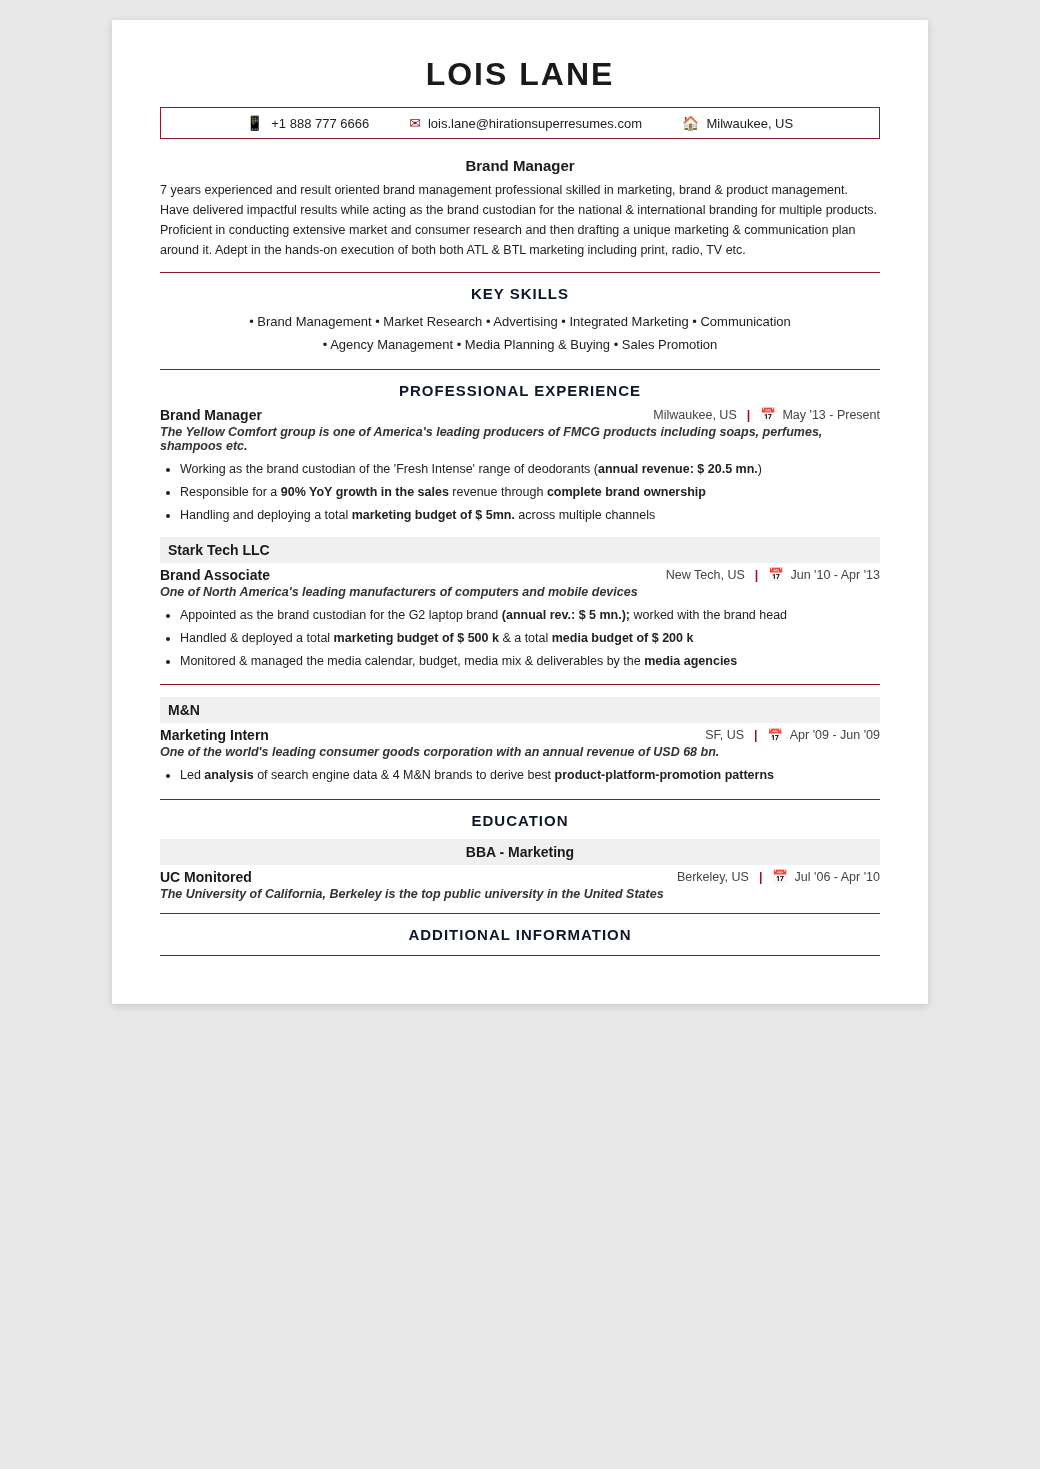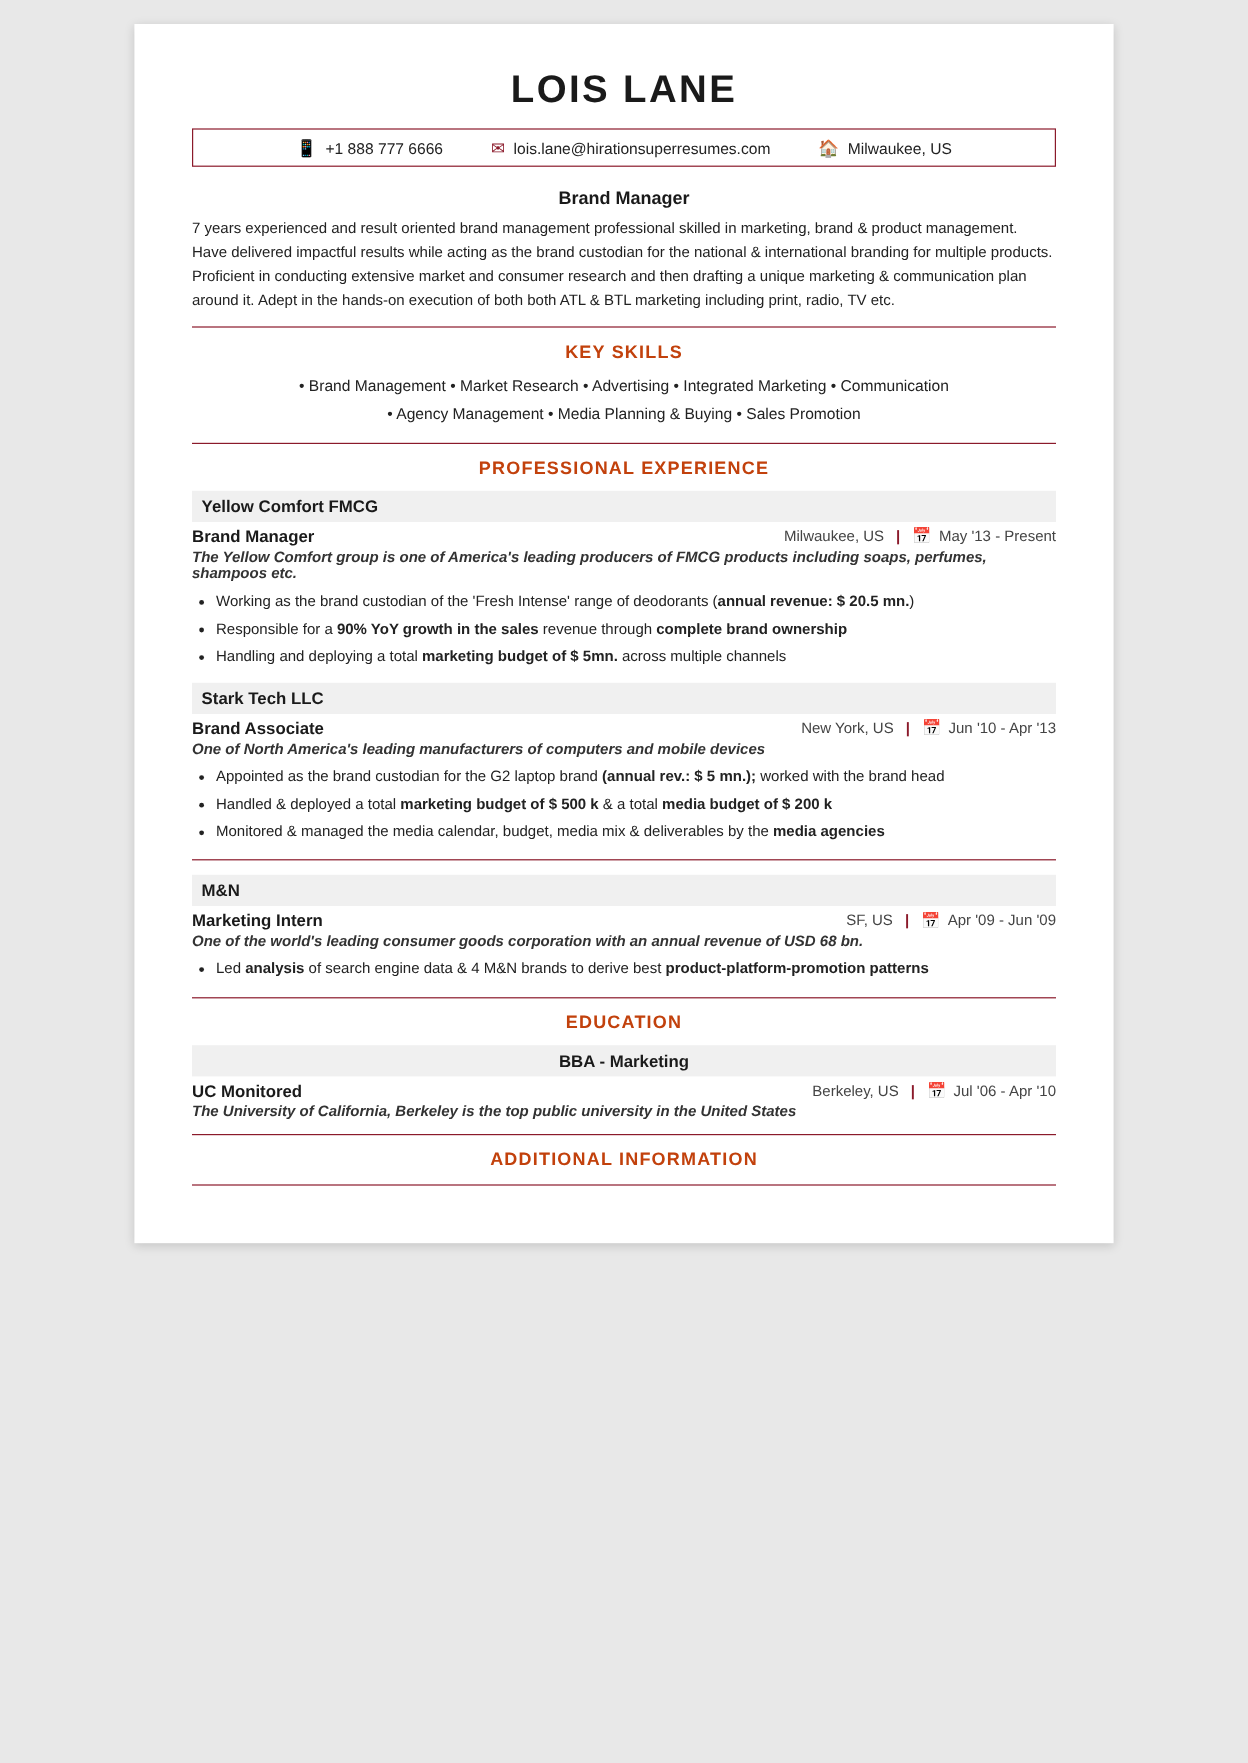--- a/index.html
+++ b/index.html
@@ -41,21 +41,21 @@
       color: #222;
     }
     .contact-icon {
       color: #8b1a2b;
       font-size: 14px;
     }
     .section-title {
       text-align: center;
       font-size: 15px;
       font-weight: 700;
-      color: #c2410c;
+      color: #0f172a;
       letter-spacing: 1px;
       margin-bottom: 8px;
       margin-top: 4px;
     }
     .summary-title {
       text-align: center;
       font-size: 15px;
       font-weight: 700;
       color: #1a1a1a;
       margin-bottom: 6px;
@@ -173,23 +173,20 @@
   <div class="section-title">KEY SKILLS</div>
   <div class="skills-container">
     <div>• Brand Management • Market Research • Advertising • Integrated Marketing • Communication</div>
     <div>• Agency Management • Media Planning &amp; Buying • Sales Promotion</div>
   </div>
 
   <hr class="divider">
 
   <div class="section-title">PROFESSIONAL EXPERIENCE</div>
 
-  <div class="exp-company-bar">
-    <span>Yellow Comfort FMCG</span>
-  </div>
   <div class="exp-role-row">
     <div class="exp-role">Brand Manager</div>
     <div class="exp-location-date">
       <span>Milwaukee, US</span>
       <span class="pipe">|</span>
       <span class="cal-icon">📅</span>
       <span>May '13 - Present</span>
     </div>
   </div>
   <div class="exp-desc-italic">The Yellow Comfort group is one of America's leading producers of FMCG products including soaps, perfumes, shampoos etc.</div>
@@ -198,21 +195,21 @@
     <li>Responsible for a <b>90% YoY growth in the sales</b> revenue through <b>complete brand ownership</b></li>
     <li>Handling and deploying a total <b>marketing budget of $ 5mn.</b> across multiple channels</li>
   </ul>
 
   <div class="exp-company-bar">
     <span>Stark Tech LLC</span>
   </div>
   <div class="exp-role-row">
     <div class="exp-role">Brand Associate</div>
     <div class="exp-location-date">
-      <span>New York, US</span>
+      <span>New Tech, US</span>
       <span class="pipe">|</span>
       <span class="cal-icon">📅</span>
       <span>Jun '10 - Apr '13</span>
     </div>
   </div>
   <div class="exp-desc-italic">One of North America's leading manufacturers of computers and mobile devices</div>
   <ul class="bullet-list">
     <li>Appointed as the brand custodian for the G2 laptop brand <b>(annual rev.: $ 5 mn.);</b> worked with the brand head</li>
     <li>Handled &amp; deployed a total <b>marketing budget of $ 500 k</b> &amp; a total <b>media budget of $ 200 k</b></li>
     <li>Monitored &amp; managed the media calendar, budget, media mix &amp; deliverables by the <b>media agencies</b></li>

